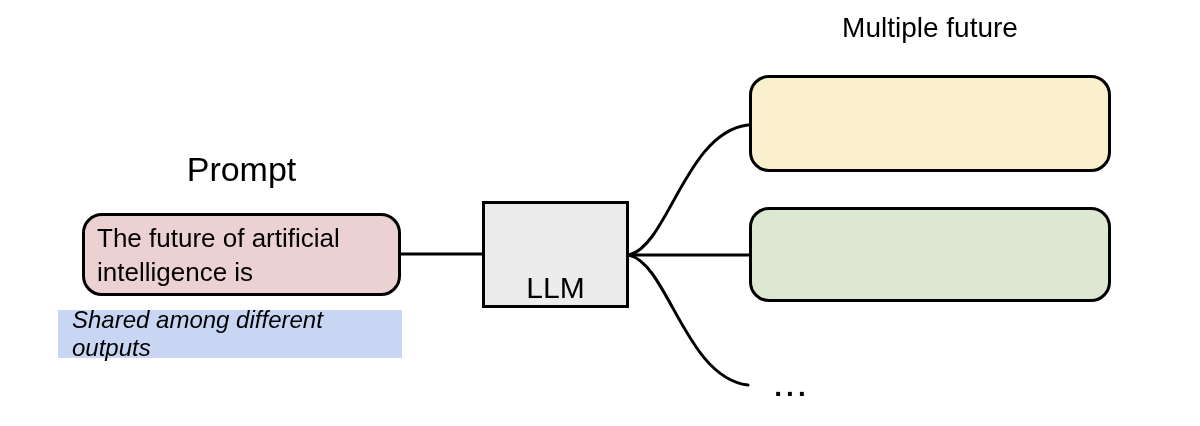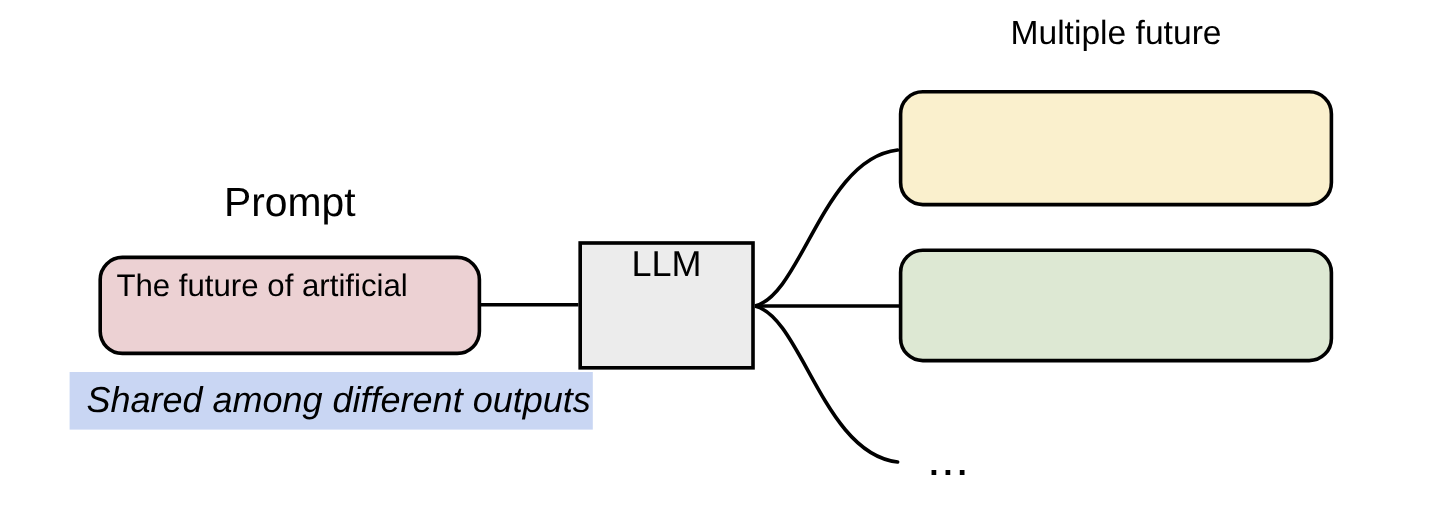--- a/index.html
+++ b/index.html
@@ -47,38 +47,38 @@
     height: 83px;
     background: #ecd1d3;
     padding: 5px 12px;
     font-size: 26px;
     line-height: 34px;
   }
   .note-highlight {
     position: absolute;
     left: 58px;
     top: 310px;
-    width: 436px;
+    width: 344px;
     height: 48px;
     background: #c9d6f3;
     display: flex;
     align-items: center;
     padding-left: 14px;
     box-sizing: border-box;
-    font-size: 30px;
+    font-size: 24px;
     font-style: italic;
   }
   .llm-box {
     left: 482px;
     top: 201px;
     width: 147px;
     height: 107px;
     background: #ececec;
     display: flex;
-    align-items: flex-start;
+    align-items: flex-end;
     justify-content: center;
     font-size: 30px;
   }
   .outputs-label {
     position: absolute;
     left: 749px;
     top: 12px;
     width: 362px;
     text-align: center;
     font-size: 28px;
@@ -119,20 +119,21 @@
     <path d="M 401 254 L 482 254" stroke="#000000" stroke-width="3" fill="none" stroke-linecap="round"></path>
     <path d="M 629 255 C 668 246, 686 132, 748 125" stroke="#000000" stroke-width="3" fill="none" stroke-linecap="round"></path>
     <path d="M 629 255 L 749 255" stroke="#000000" stroke-width="3" fill="none" stroke-linecap="round"></path>
     <path d="M 629 255 C 668 264, 686 378, 748 385" stroke="#000000" stroke-width="3" fill="none" stroke-linecap="round"></path>
   </svg>
 
   <div class="prompt-label">Prompt</div>
 
   <div class="node rounded prompt-box">
     <span style="display:block;">The future of artificial</span>
+    <span style="display:block;">intelligence is</span>
   </div>
 
   <div class="note-highlight">
     <span>Shared among different outputs</span>
   </div>
 
   <div class="node llm-box">
     <span>LLM</span>
   </div>
 

